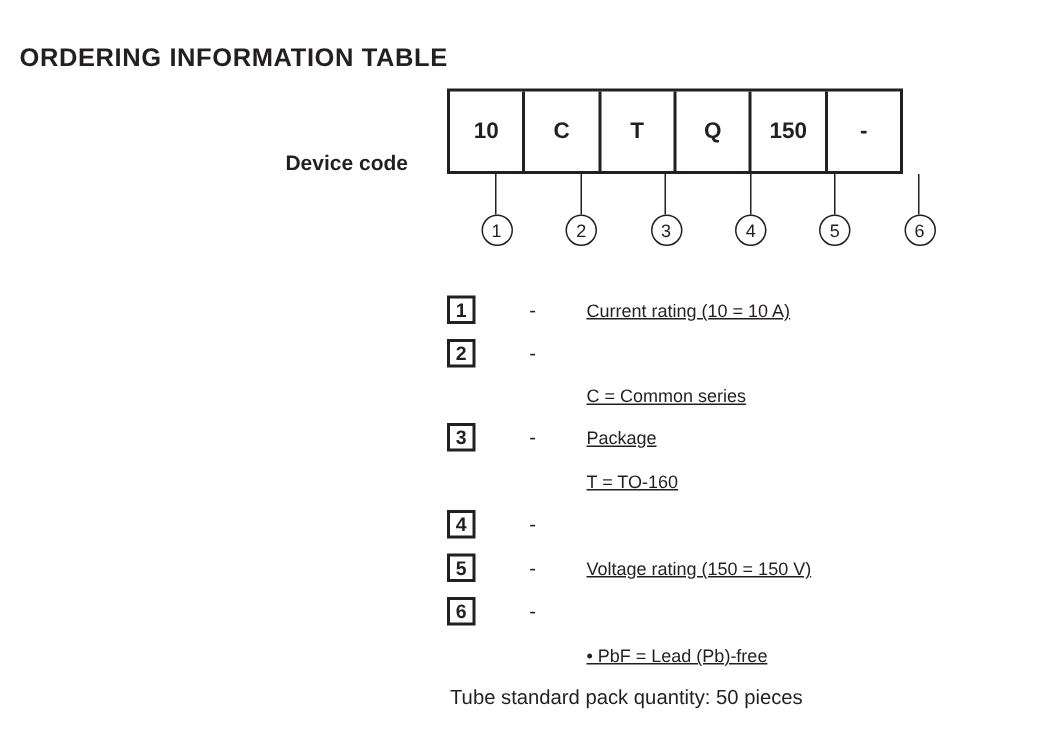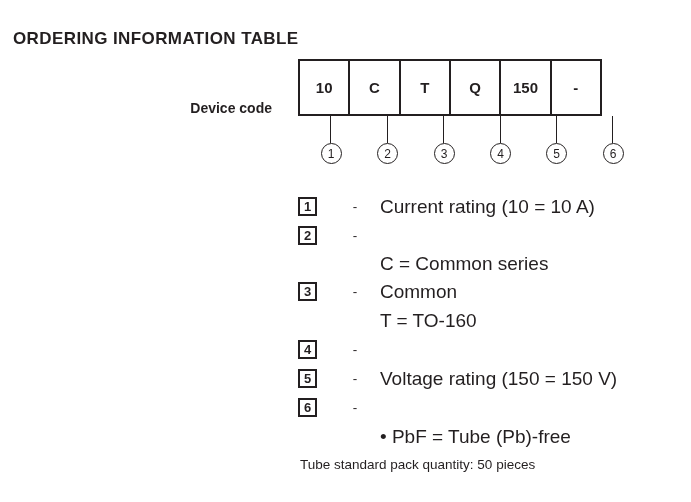--- a/index.html
+++ b/index.html
@@ -56,22 +56,22 @@
     width: 19px; height: 19px;
     border: 2px solid var(--ink);
     display: flex; align-items: center; justify-content: center;
     font-size: 13px; font-weight: bold; line-height: 1;
   }
   .legend-dash {
     position: absolute; left: 52px; top: 0; width: 10px; height: 20px;
     line-height: 20px; font-size: 13.5px; text-align: center;
   }
   .legend-text {
-    position: absolute; left: 82px; top: 0; height: 20px;
-    line-height: 20px; font-size: 19px; white-space: nowrap;
+    position: absolute; left: 93px; top: 0; height: 20px;
+    line-height: 20px; font-size: 12px; white-space: nowrap; text-decoration: underline;
   }
 
   .footer-note {
     position: absolute; left: 300px; top: 457px;
     font-size: 13.5px; white-space: nowrap;
   }
 </style>
 </head>
 <body>
 
@@ -113,21 +113,21 @@
   <div class="legend-dash">-</div>
 </div>
 
 <div class="legend-row" style="top:254px">
   <div class="legend-text">C = Common series</div>
 </div>
 
 <div class="legend-row" style="top:282px">
   <div class="legend-num">3</div>
   <div class="legend-dash">-</div>
-  <div class="legend-text">Common</div>
+  <div class="legend-text">Package</div>
 </div>
 
 <div class="legend-row" style="top:311px">
   <div class="legend-text">T = TO-160</div>
 </div>
 
 <div class="legend-row" style="top:340px">
   <div class="legend-num">4</div>
   <div class="legend-dash">-</div>
 </div>
@@ -137,16 +137,16 @@
   <div class="legend-dash">-</div>
   <div class="legend-text">Voltage rating (150 = 150 V)</div>
 </div>
 
 <div class="legend-row" style="top:398px">
   <div class="legend-num">6</div>
   <div class="legend-dash">-</div>
 </div>
 
 <div class="legend-row" style="top:427px">
-  <div class="legend-text">• PbF = Tube (Pb)-free</div>
+  <div class="legend-text">• PbF = Lead (Pb)-free</div>
 </div>
 
 <div class="footer-note">Tube standard pack quantity: 50 pieces</div>
 
 </body></html>

